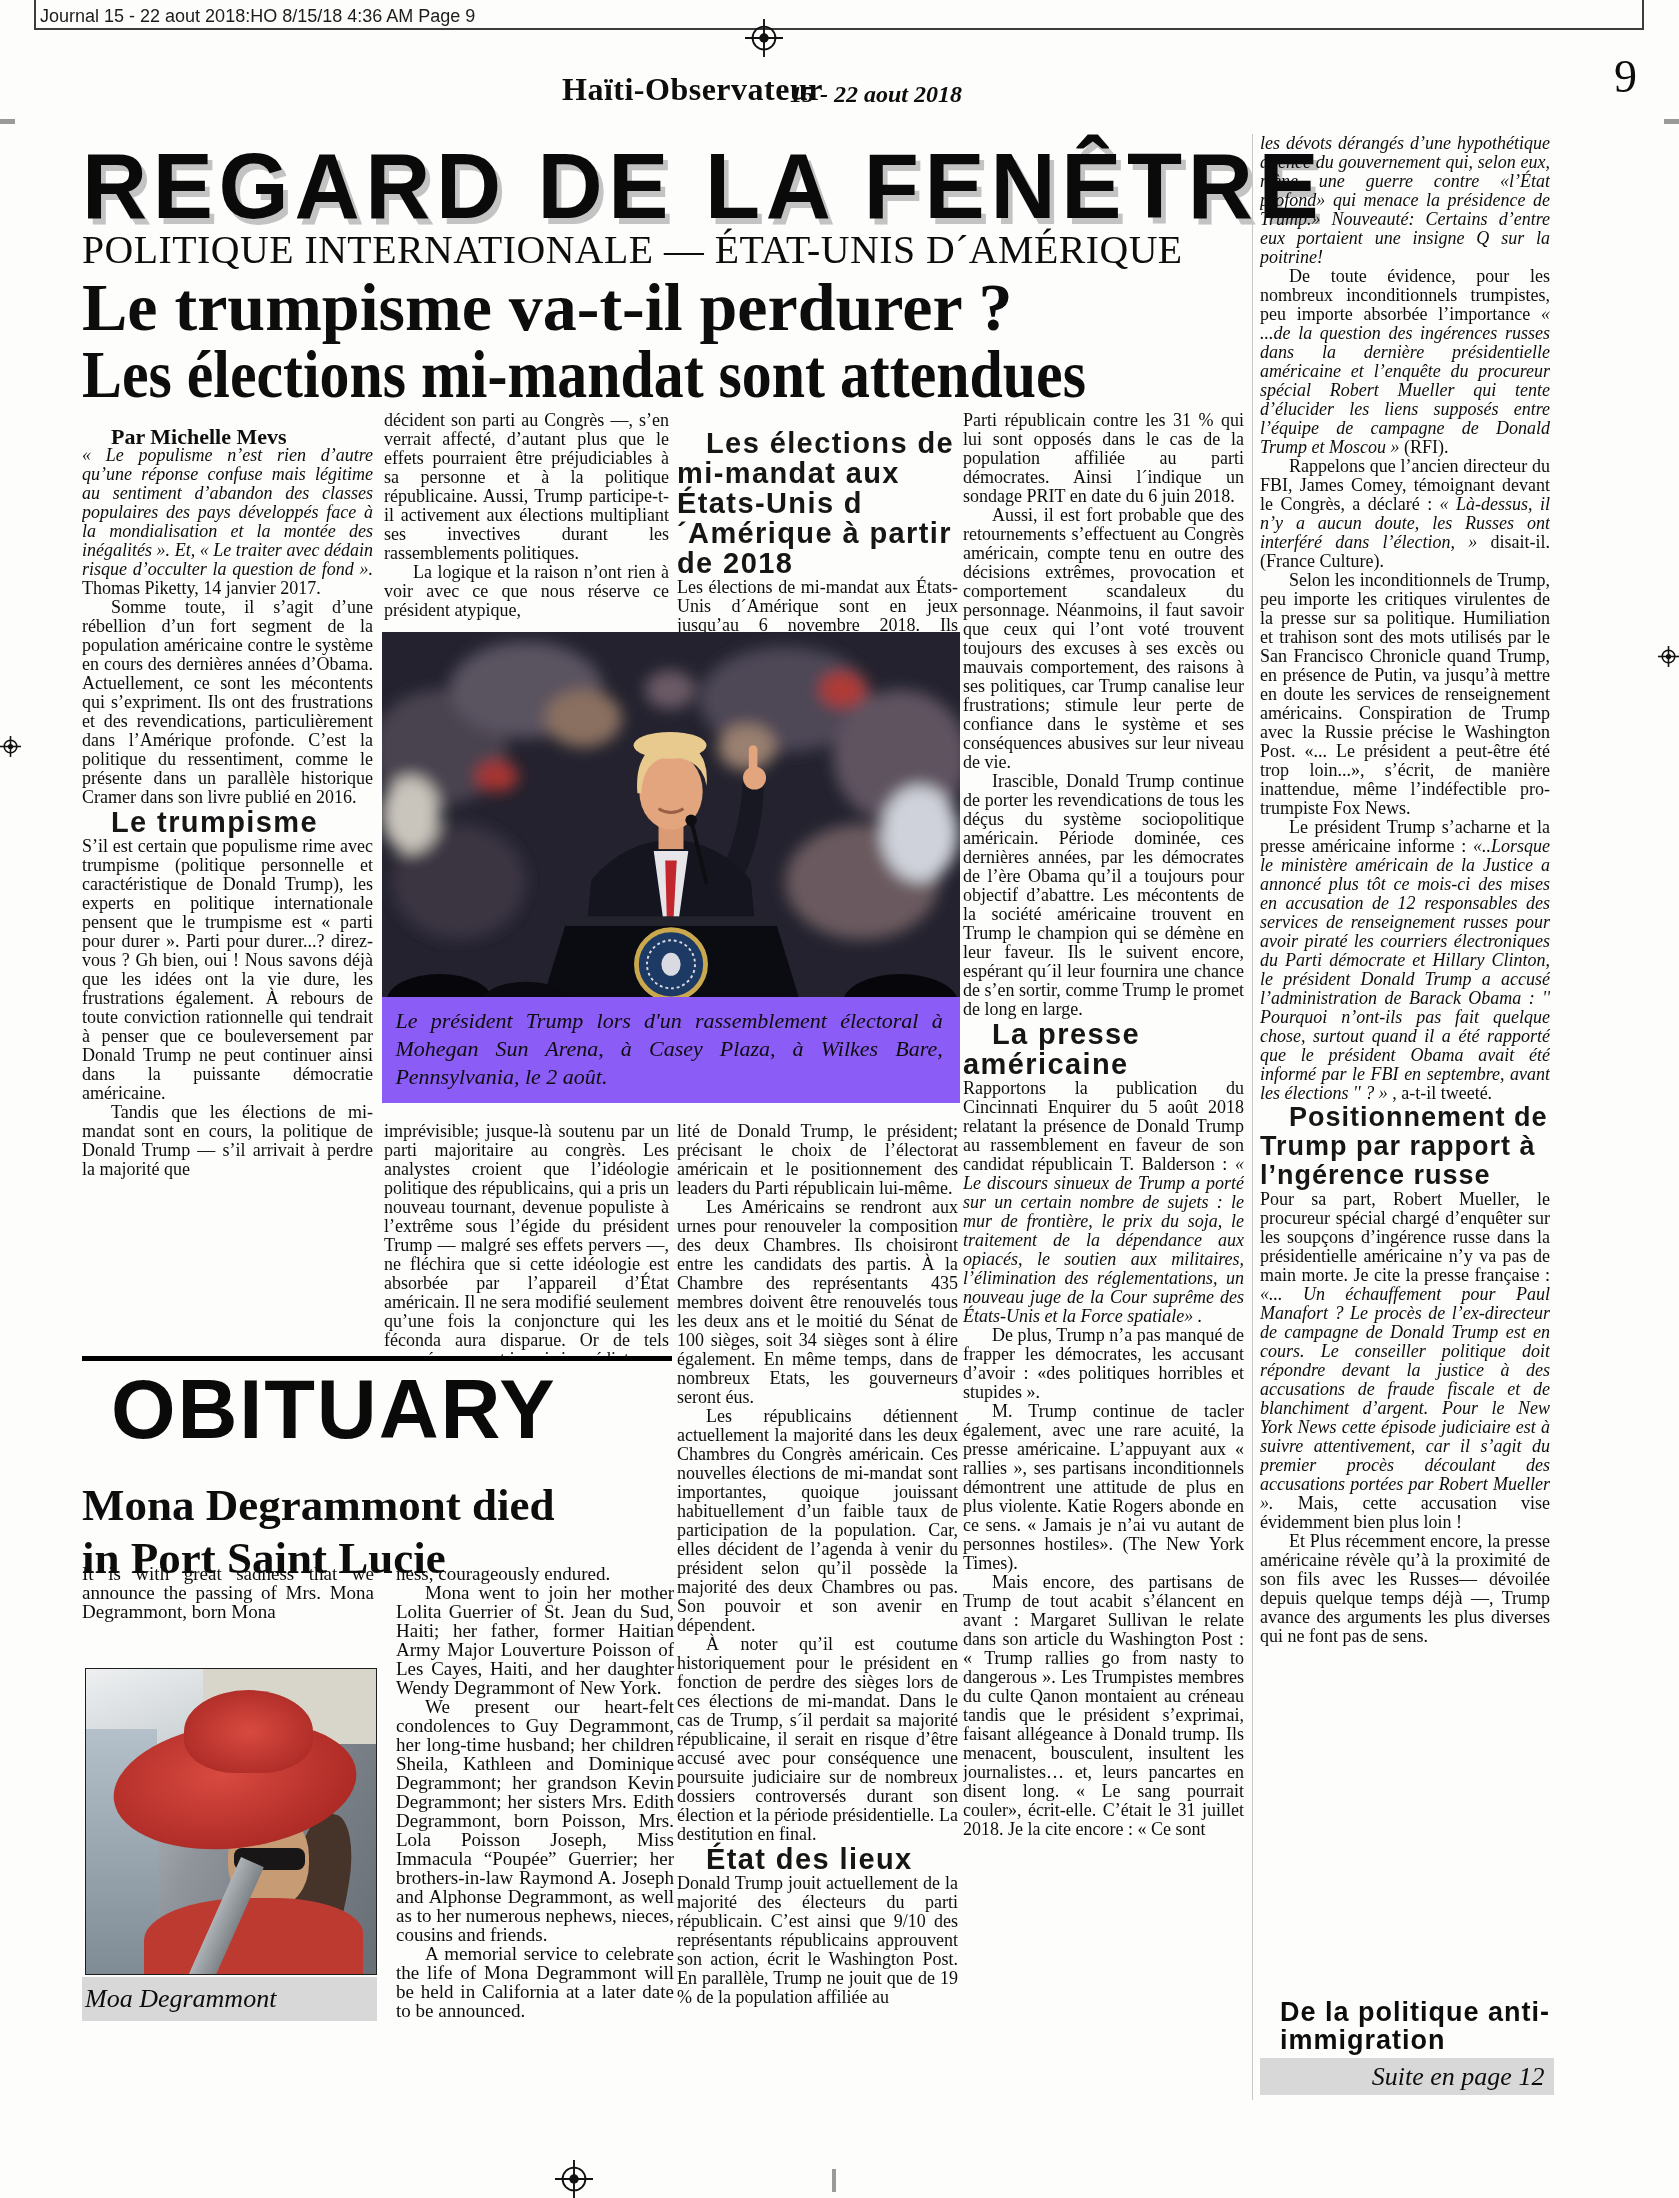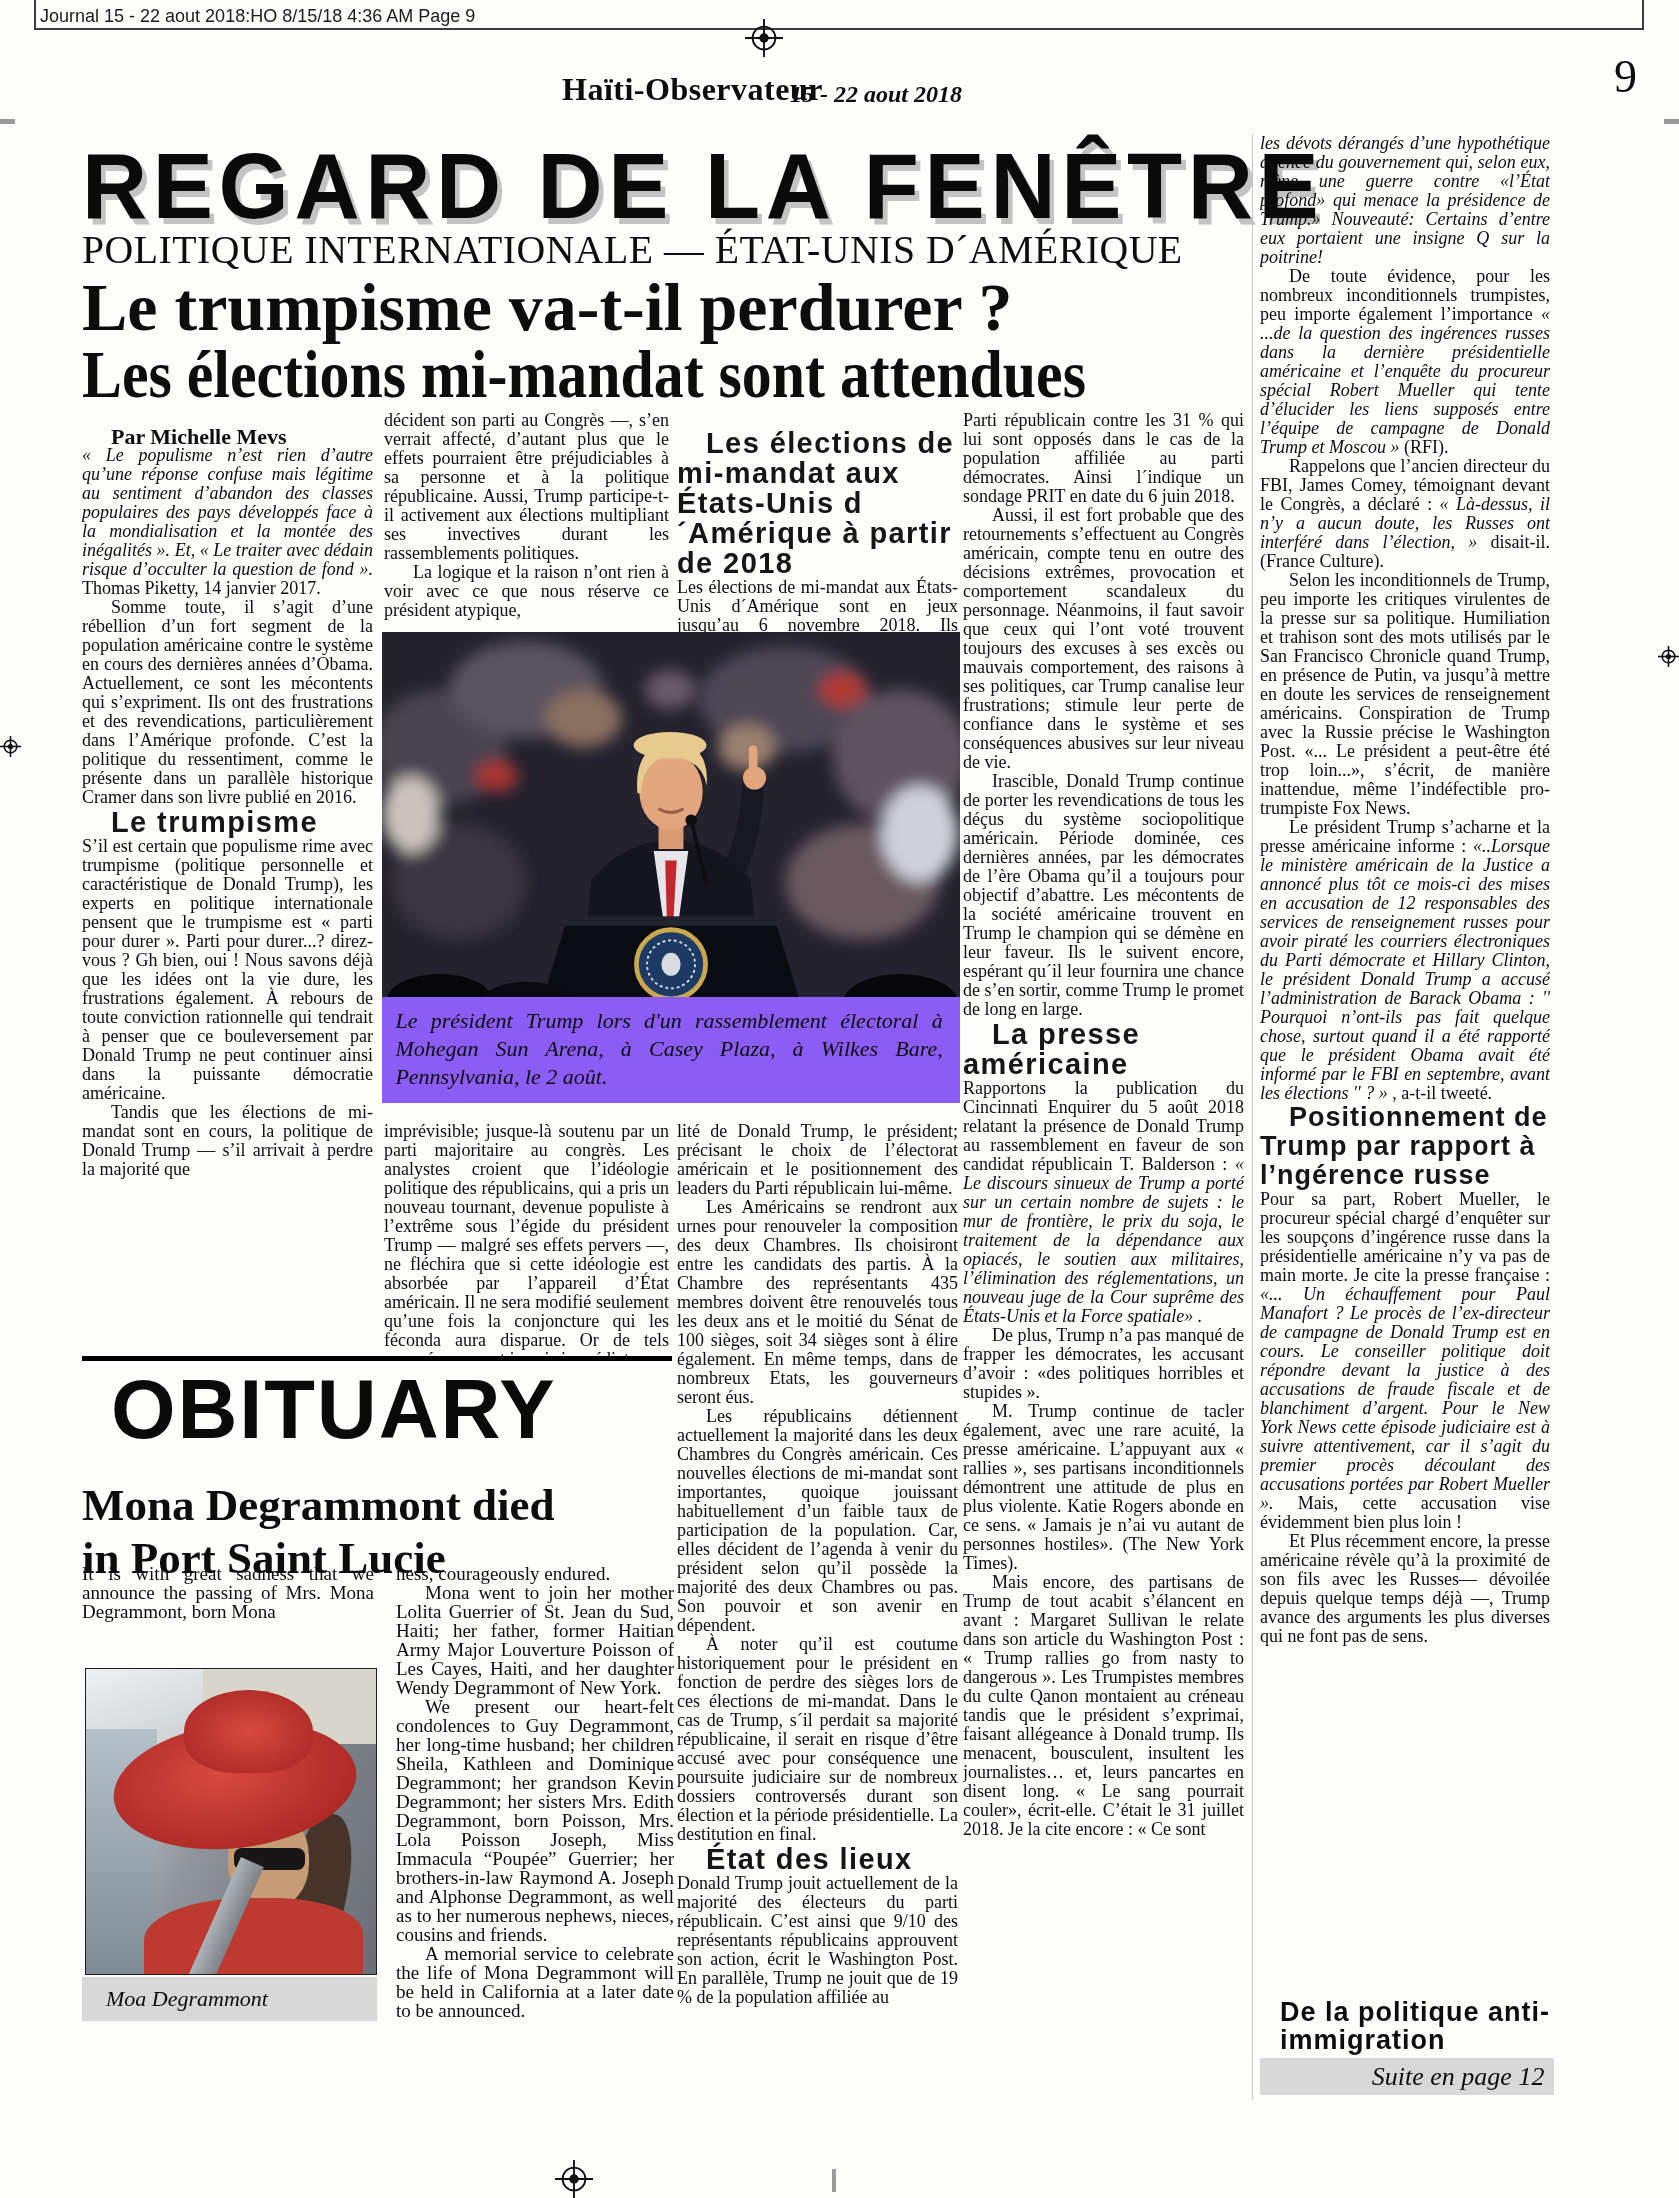--- a/index.html
+++ b/index.html
@@ -80,21 +80,21 @@
   .m-hair{left:206px;top:144px;width:56px;height:146px;background:#46332a;border-radius:45%;transform:rotate(10deg);}
   .m-face{left:142px;top:142px;width:81px;height:98px;background:#c79b74;border-radius:46%;}
   .m-glasses{left:148px;top:179px;width:71px;height:22px;background:#181617;border-radius:7.7px;}
   .m-blouse{left:58px;top:229px;width:219px;height:88px;background:#bd3a31;border-radius:48% 40% 0 0;}
   .m-belt{left:111px;top:184px;width:25px;height:211px;background:linear-gradient(90deg,#aeb3b8,#7d8287);transform:rotate(24deg);}
   .m-hat-brim{left:27px;top:54px;width:244px;height:125px;border-radius:50%;transform:rotate(-7deg);
               background:radial-gradient(ellipse at 45% 40%,#d84a40,#9e1f1c);}
   .m-hat-crown{left:98px;top:21px;width:129px;height:83px;border-radius:50% 50% 40% 40%;
                background:radial-gradient(#d84a40,#a32420);}
   .mona-cap{position:absolute;left:82px;top:1977px;width:295px;height:44px;background:#d8d8d8;
-            font-style:italic;font-size:22px;line-height:44px;padding-left:24px;box-sizing:border-box;}
+            font-style:italic;font-size:26px;line-height:44px;padding-left:3px;box-sizing:border-box;}
 
   
   .c5h2{position:absolute;left:1260px;top:1998px;width:294px;font-family:"Liberation Sans",sans-serif;
         font-weight:bold;font-size:27px;line-height:28px;letter-spacing:1px;margin-left:20px;}
   .c5bar{position:absolute;left:1260px;top:2058px;width:294px;height:37px;background:#d8d8d8;
          font-style:italic;font-size:26px;line-height:37px;text-align:right;padding-right:9.6px;box-sizing:border-box;}
 </style>
 </head>
 <body>
 
@@ -238,21 +238,21 @@
     <p class="noind"><span>Rapportons la publication du Cincinnati Enquirer du 5 août 2018 relatant la présence de Donald Trump au rassemblement en faveur de son candidat républicain T. Balderson : </span><span class="ital">« Le discours sinueux de Trump a porté sur un certain nombre de sujets : le mur de frontière, le prix du soja, le traitement de la dépendance aux opiacés, le soutien aux militaires, l’élimination des réglementations, un nouveau juge de la Cour suprême des États-Unis et la Force spatiale» .</span></p>
     <p>De plus, Trump n’a pas manqué de frapper les démocrates, les accusant d’avoir : «des politiques horribles et stupides ».</p>
     <p>M. Trump continue de tacler également, avec une rare acuité, la presse américaine. L’appuyant aux « rallies », ses partisans inconditionnels démontrent une attitude de plus en plus violente. Katie Rogers abonde en ce sens. « Jamais je n’ai vu autant de personnes hostiles». (The New York Times).</p>
     <p>Mais encore, des partisans de Trump de tout acabit s’élancent en avant : Margaret Sullivan le relate dans son article du Washington Post : « Trump rallies go from nasty to dangerous ». Les Trumpistes membres du culte Qanon montaient au créneau tandis que le président s’exprimai, faisant allégeance à Donald trump. Ils menacent, bousculent, insultent les journalistes… et, leurs pancartes en disent long. « Le sang pourrait couler», écrit-elle. C’était le 31 juillet 2018. Je la cite encore : « Ce sont</p>
   </div>
 
   <div class="vrule"></div>
 
   <div class="bodycol col5">
     <p class="noind ital">les dévots dérangés d’une hypothétique agence du gouvernement qui, selon eux, mène une guerre contre «l’État profond» qui menace la présidence de Trump.» Nouveauté: Certains d’entre eux portaient une insigne Q sur la poitrine!</p>
-    <p><span>De toute évidence, pour les nombreux inconditionnels trumpistes, peu importe également l’importance </span><span class="ital">« ...de la question des ingérences russes dans la dernière présidentielle américaine et l’enquête du procureur spécial Robert Mueller qui tente d’élucider les liens supposés entre l’équipe de campagne de Donald Trump et Moscou »</span><span> (RFI).</span></p>
+    <p><span>De toute évidence, pour les nombreux inconditionnels trumpistes, peu importe absorbée l’importance </span><span class="ital">« ...de la question des ingérences russes dans la dernière présidentielle américaine et l’enquête du procureur spécial Robert Mueller qui tente d’élucider les liens supposés entre l’équipe de campagne de Donald Trump et Moscou »</span><span> (RFI).</span></p>
     <p><span>Rappelons que l’ancien directeur du FBI, James Comey, témoignant devant le Congrès, a déclaré : </span><span class="ital">« Là-dessus, il n’y a aucun doute, les Russes ont interféré dans l’élection, »</span><span> disait-il. (France Culture).</span></p>
     <p>Selon les inconditionnels de Trump, peu importe les critiques virulentes de la presse sur sa politique. Humiliation et trahison sont des mots utilisés par le San Francisco Chronicle quand Trump, en présence de Putin, va jusqu’à mettre en doute les services de renseignement américains. Conspiration de Trump avec la Russie précise le Washington Post. «... Le président a peut-être été trop loin...», s’écrit, de manière inattendue, même l’indéfectible pro-trumpiste Fox News.</p>
     <p><span>Le président Trump s’acharne et la presse américaine informe : </span><span class="ital">«..Lorsque le ministère américain de la Justice a annoncé plus tôt ce mois-ci des mises en accusation de 12 responsables des services de renseignement russes pour avoir piraté les courriers électroniques du Parti démocrate et Hillary Clinton, le président Donald Trump a accusé l’administration de Barack Obama : '' Pourquoi n’ont-ils pas fait quelque chose, surtout quand il a été rapporté que le président Obama avait été informé par le FBI en septembre, avant les élections '' ? »</span><span> , a-t-il tweeté.</span></p>
     <p class="sans-h">Positionnement de Trump par rapport à l’ngérence russe</p>
     <p class="noind"><span>Pour sa part, Robert Mueller, le procureur spécial chargé d’enquêter sur les soupçons d’ingérence russe dans la présidentielle américaine n’y va pas de main morte. Je cite la presse française : </span><span class="ital">«... Un échauffement pour Paul Manafort ? Le procès de l’ex-directeur de campagne de Donald Trump est en cours. Le conseiller politique doit répondre devant la justice à des accusations de fraude fiscale et de blanchiment d’argent. Pour le New York News cette épisode judiciaire est à suivre attentivement, car il s’agit du premier procès découlant des accusations portées par Robert Mueller ».</span><span> Mais, cette accusation vise évidemment bien plus loin !</span></p>
     <p>Et Plus récemment encore, la presse américaine révèle qu’à la proximité de son fils avec les Russes— dévoilée depuis quelque temps déjà —, Trump avance des arguments les plus diverses qui ne font pas de sens.</p>
   </div>
   <div class="c5h2">De la politique anti-immigration</div>
   <div class="c5bar">Suite en page 12</div>
 

